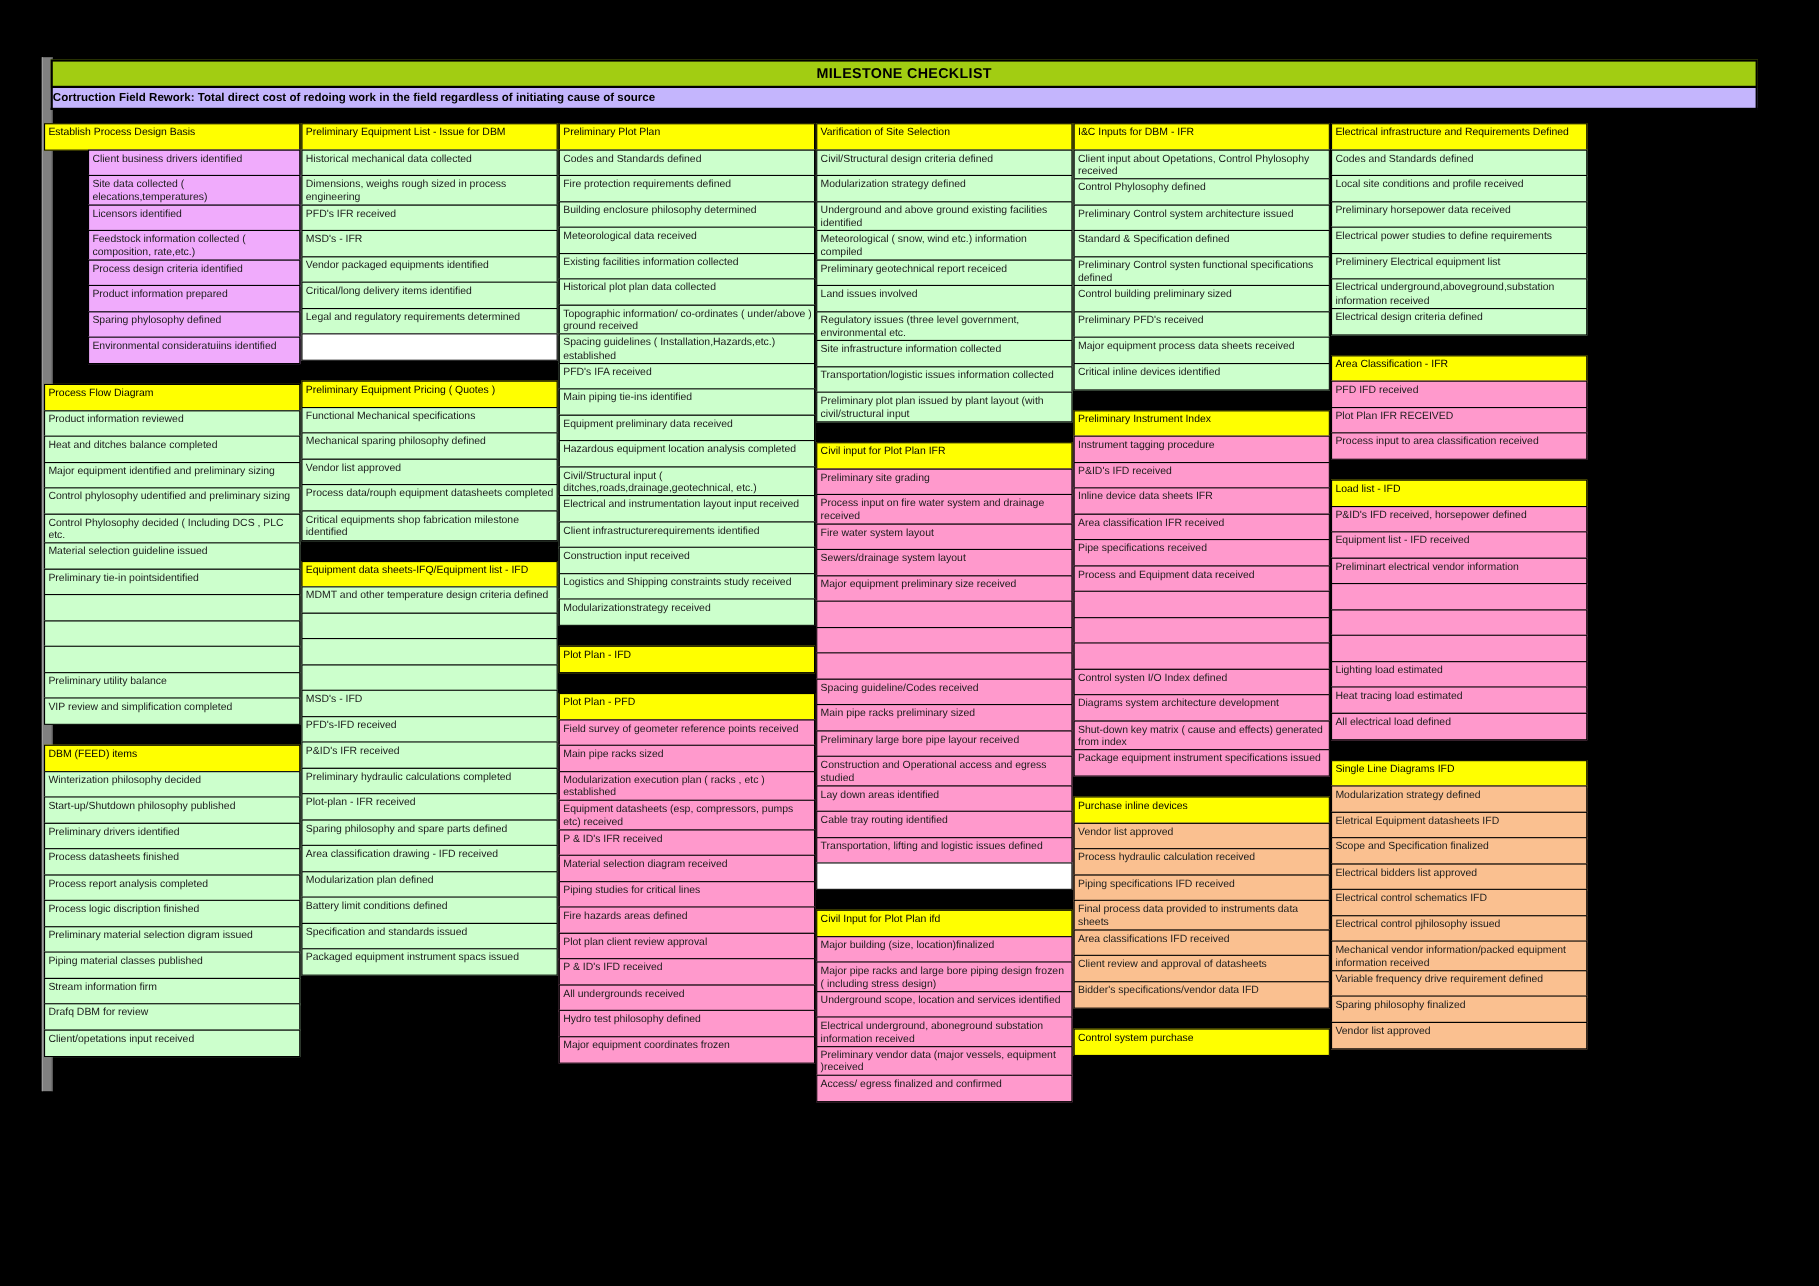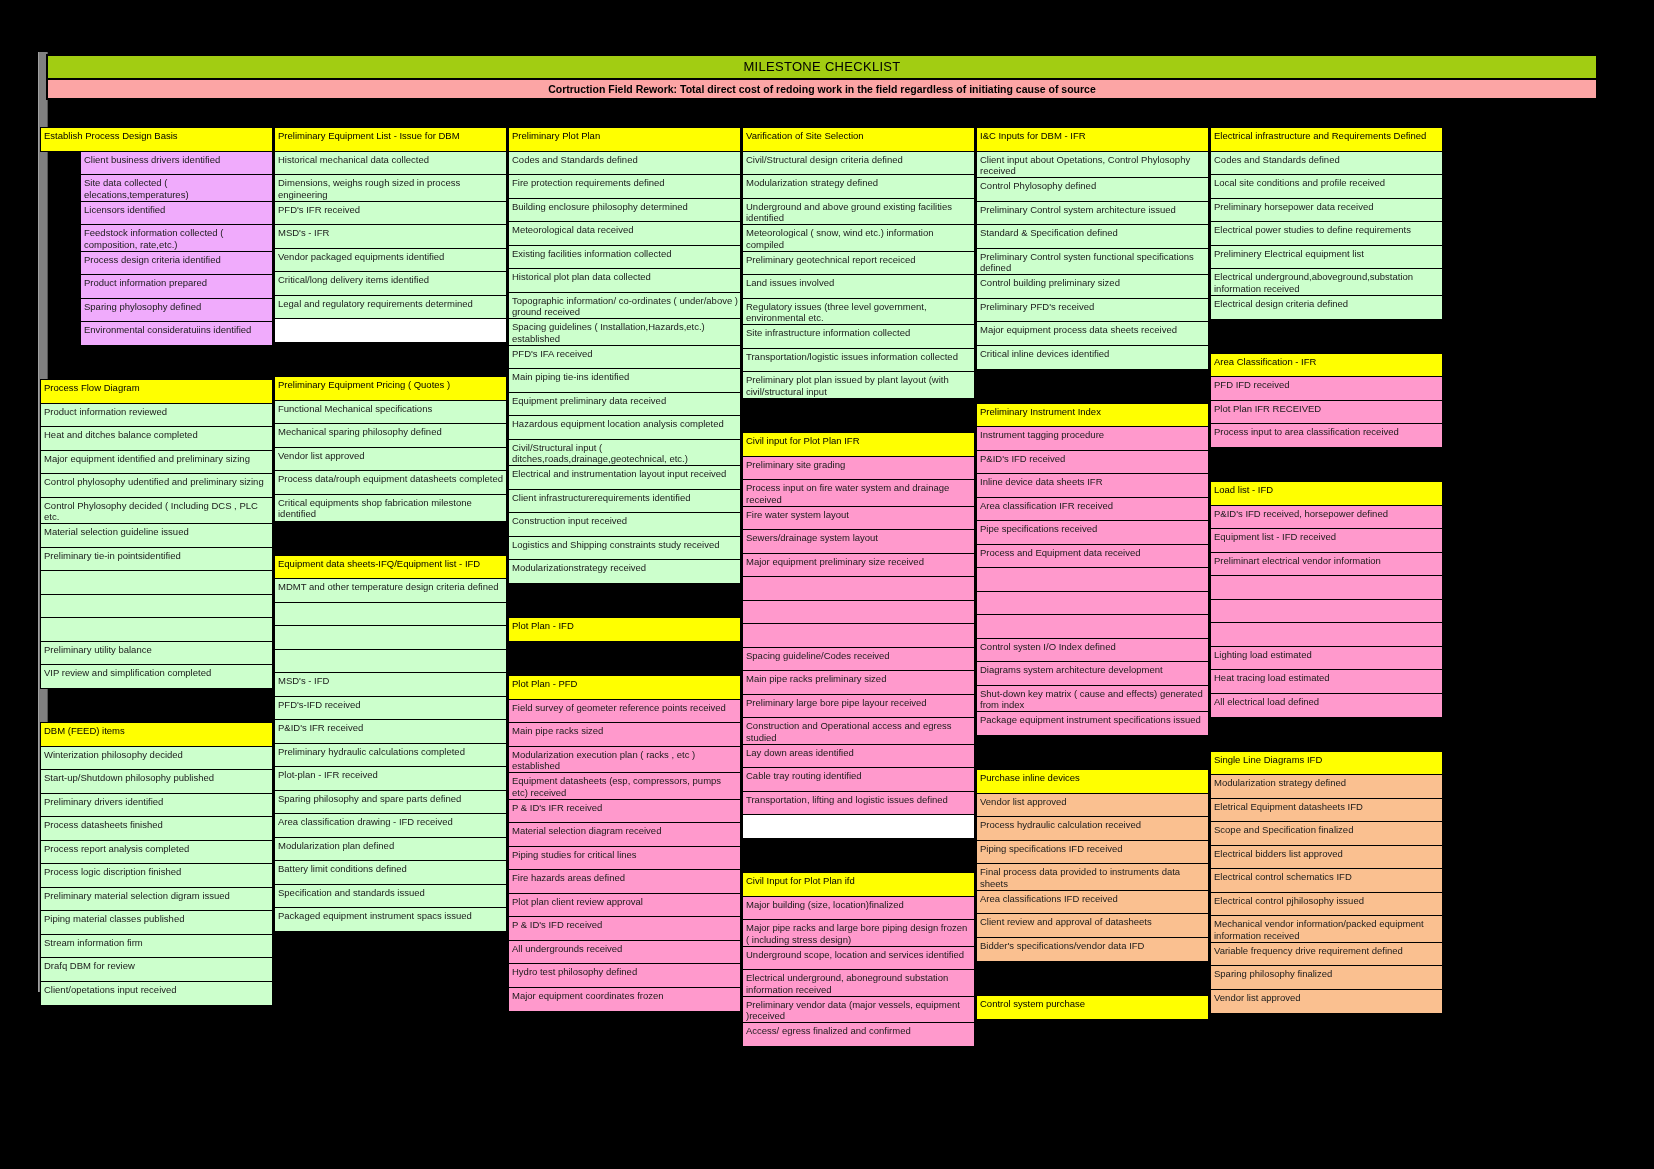--- a/index.html
+++ b/index.html
@@ -35,31 +35,30 @@
     top: 54px;
     width: 1552px;
   }
   .title-bar {
     background: #a2cd12;
     border: 2px solid #000;
     height: 22px;
     line-height: 22px;
     text-align: center;
     font-size: 13px;
-    font-weight: normal;
+    font-weight: bold;
     color: #000;
     letter-spacing: .3px;
   }
   .subtitle-bar {
-    background: #fca5a5;
+    background: #c4b5fd;
     border: 2px solid #000;
     border-top: none;
     height: 18px;
     line-height: 18px;
-    text-align: center;
     font-size: 10.5px;
     font-weight: bold;
     color: #000;
   }
 
   
   .board {
     position: absolute;
     left: 40px;
     top: 112px;
@@ -90,21 +89,21 @@
     overflow: hidden;
     min-height: 25px;
     display: flex;
     align-items: flex-start;
   }
 
   .hdr {
     background: #ffff00;
     font-weight: normal;
     color: #000;
-    margin-top: 15px;
+    margin-top: 0;
   }
   .blue   { background: #f0abfc; margin-left: 40px; }
   .green  { background: #ccffcc; }
   .pink   { background: #ff99cc; }
   .orange { background: #fac090; }
   .white  { background: #ffffff; }
 </style>
 </head>
 <body>
 

